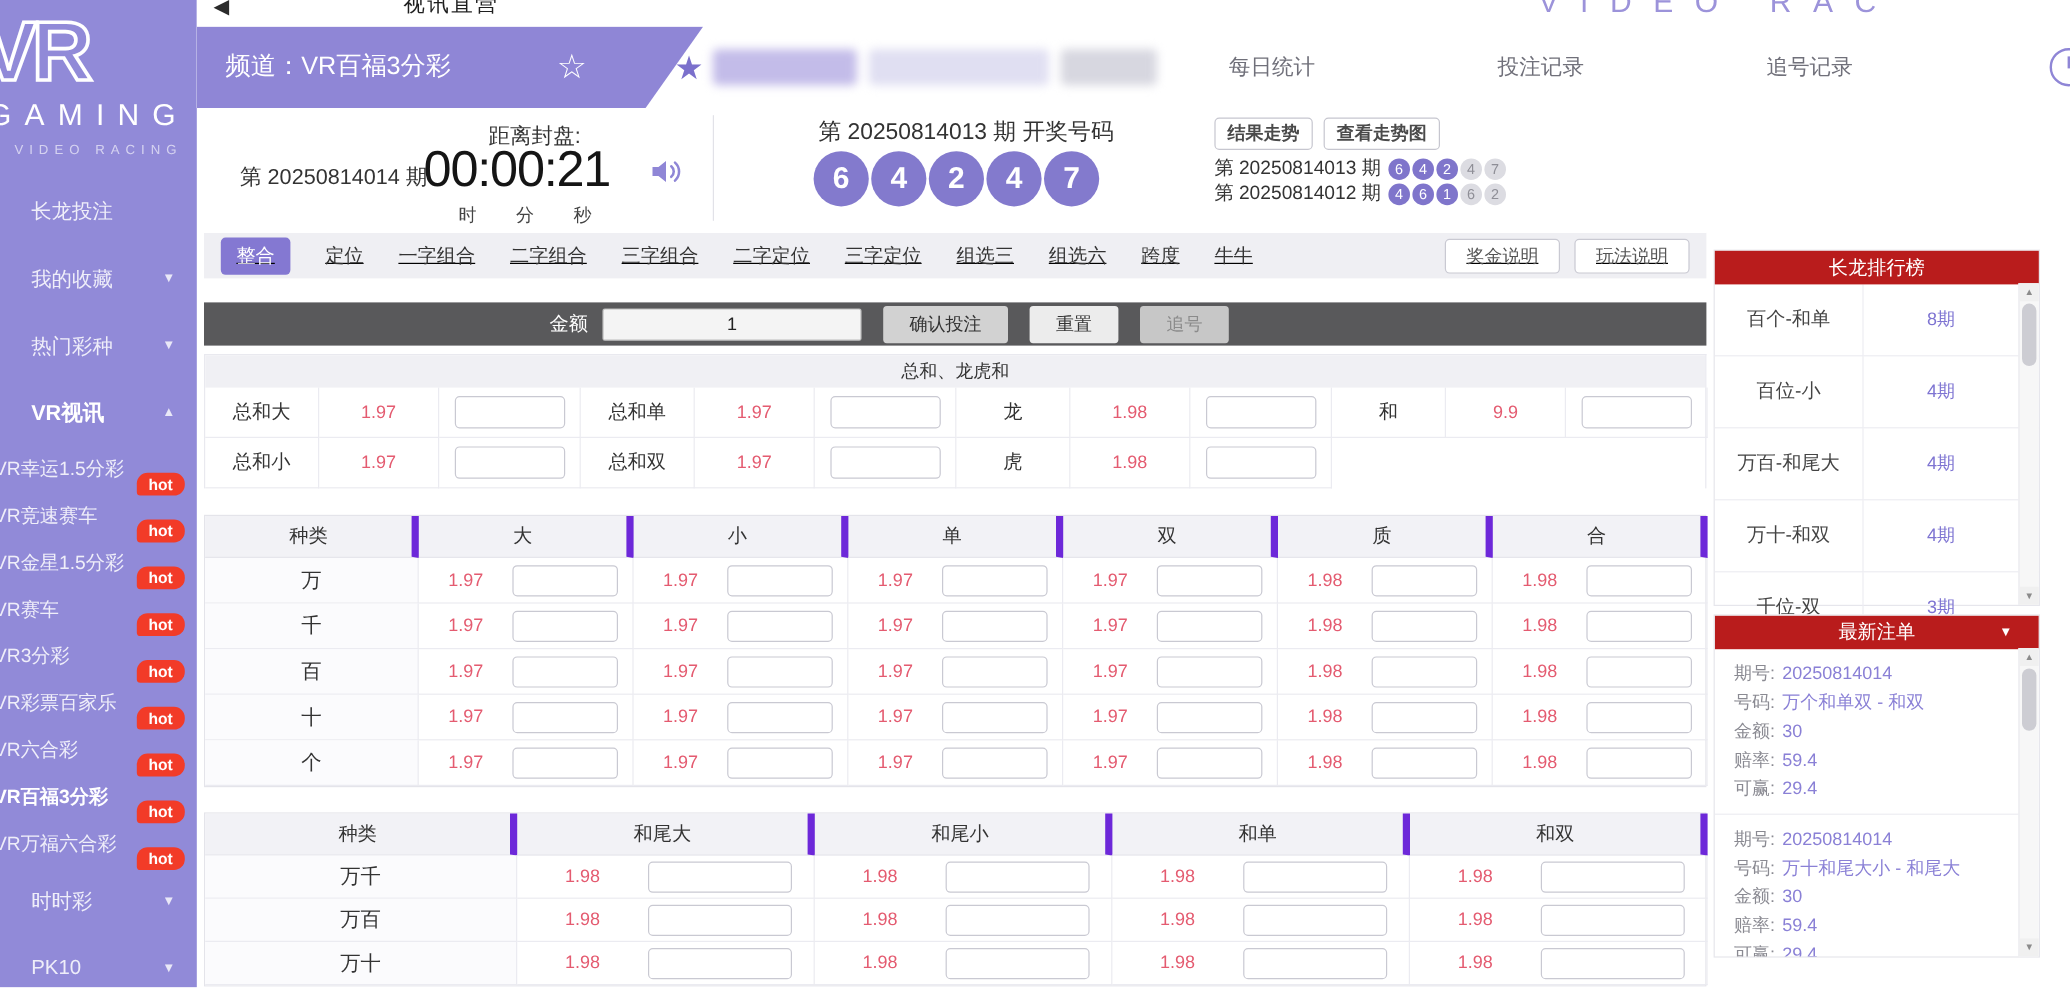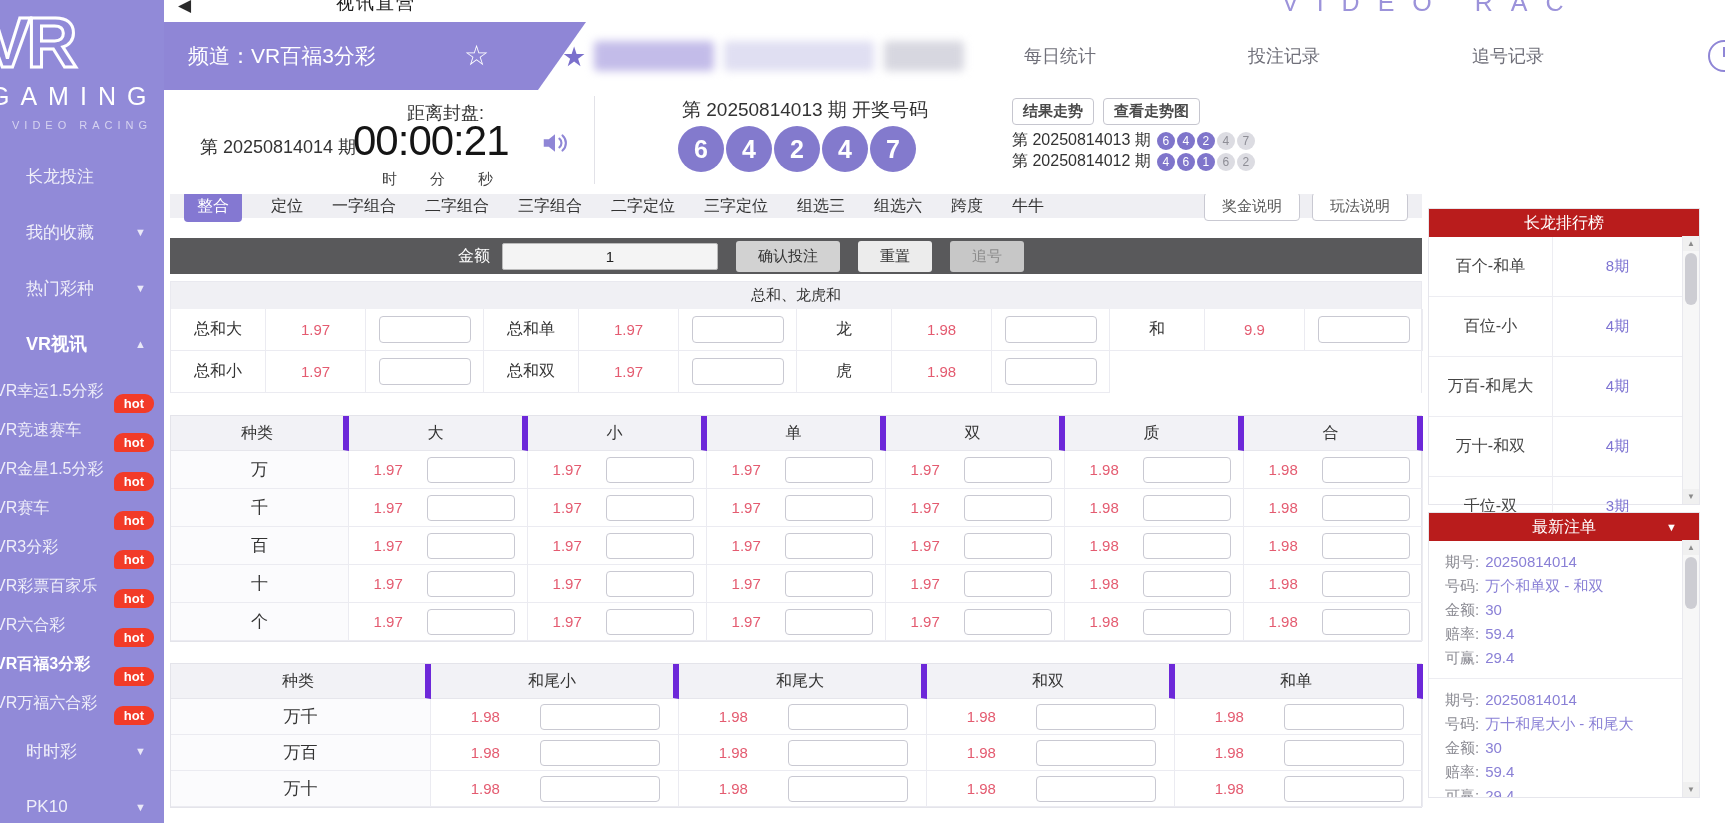--- a/index.html
+++ b/index.html
@@ -56,21 +56,21 @@
   .balls { position:absolute; left:508px; top:36px; display:flex; gap:2px; }
   .ball { width:46px; height:46px; border-radius:50%; background:#837acd; color:#fff; font-size:25px; font-weight:bold; display:flex; align-items:center; justify-content:center; }
   .trend-btns { position:absolute; left:842px; top:8px; display:flex; gap:9px; }
   .trend-btn { border:1px solid #c6c6cf; border-radius:4px; background:#fff; padding:3px 10px; font-size:15px; font-weight:bold; color:#4a4a4a; cursor:pointer; white-space:nowrap; }
   .history { position:absolute; left:842px; top:40px; }
   .history-row { display:flex; align-items:center; height:21px; font-size:16px; color:#333; white-space:nowrap; }
   .mini-balls { display:flex; gap:2px; margin-left:6px; }
   .mini-ball { width:18px; height:18px; border-radius:50%; background:#7f75cb; color:#fff; font-size:12px; display:flex; align-items:center; justify-content:center; }
   .mini-ball[data-hi="false"] { background:#dcdce2; color:#8e8e96; }
 
-  .tab-row { height:24px; background:#efeff3; display:flex; align-items:center; padding:0 14px; gap:29px; }
+  .tab-row { height:38px; background:#efeff3; display:flex; align-items:center; padding:0 14px; gap:29px;text-decoration:underline; }
   .tab { font-size:16px; color:#333; cursor:pointer; white-space:nowrap; }
   .tab[data-active="true"] { background:#8478d2; color:#fff; border-radius:4px; padding:5px 13px; }
   .help-btns { margin-left:auto; display:flex; gap:12px; }
   .help-btn { border:1px solid #c9c9d2; border-radius:4px; background:#fff; padding:4px 17px; font-size:15px; color:#555; cursor:pointer; white-space:nowrap; }
 
   .bet-bar { margin-top:20px; height:36px; background:#59595b; display:flex; align-items:center; }
   .amount-label { margin-left:288px; color:#fff; font-size:16px; }
   .amount-input { margin-left:12px; width:216px; height:27px; border:1px solid #bbb; border-radius:2px; background:#f4f4f4; text-align:center; font-size:15px; color:#222; }
   .bar-btn { margin-left:18px; border:none; border-radius:3px; padding:6px 22px; font-size:15px; cursor:pointer; white-space:nowrap; }
   .bar-btn[data-kind="confirm"] { background:#d2d2d2; color:#333; }
@@ -506,24 +506,24 @@
           <div class="ocell">
           <span class="odds">1.98</span>
           <input class="oinput" style="">
         </div>
       </div>
     </section>
 
     <section class="grid-table tail-table">
       <div class="gt-header">
         <div class="gt-hcell">种类</div>
+          <div class="gt-hcell">和尾大</div>
           <div class="gt-hcell">和尾小</div>
-          <div class="gt-hcell">和尾大</div>
+          <div class="gt-hcell">和单</div>
           <div class="gt-hcell">和双</div>
-          <div class="gt-hcell">和单</div>
       </div>
       <div class="gt-row">
         <div class="gt-label">万千</div>
         <div class="ocell">
           <span class="odds">1.98</span>
           <input class="oinput" style="">
         </div>
           <div class="ocell">
           <span class="odds">1.98</span>
           <input class="oinput" style="">

